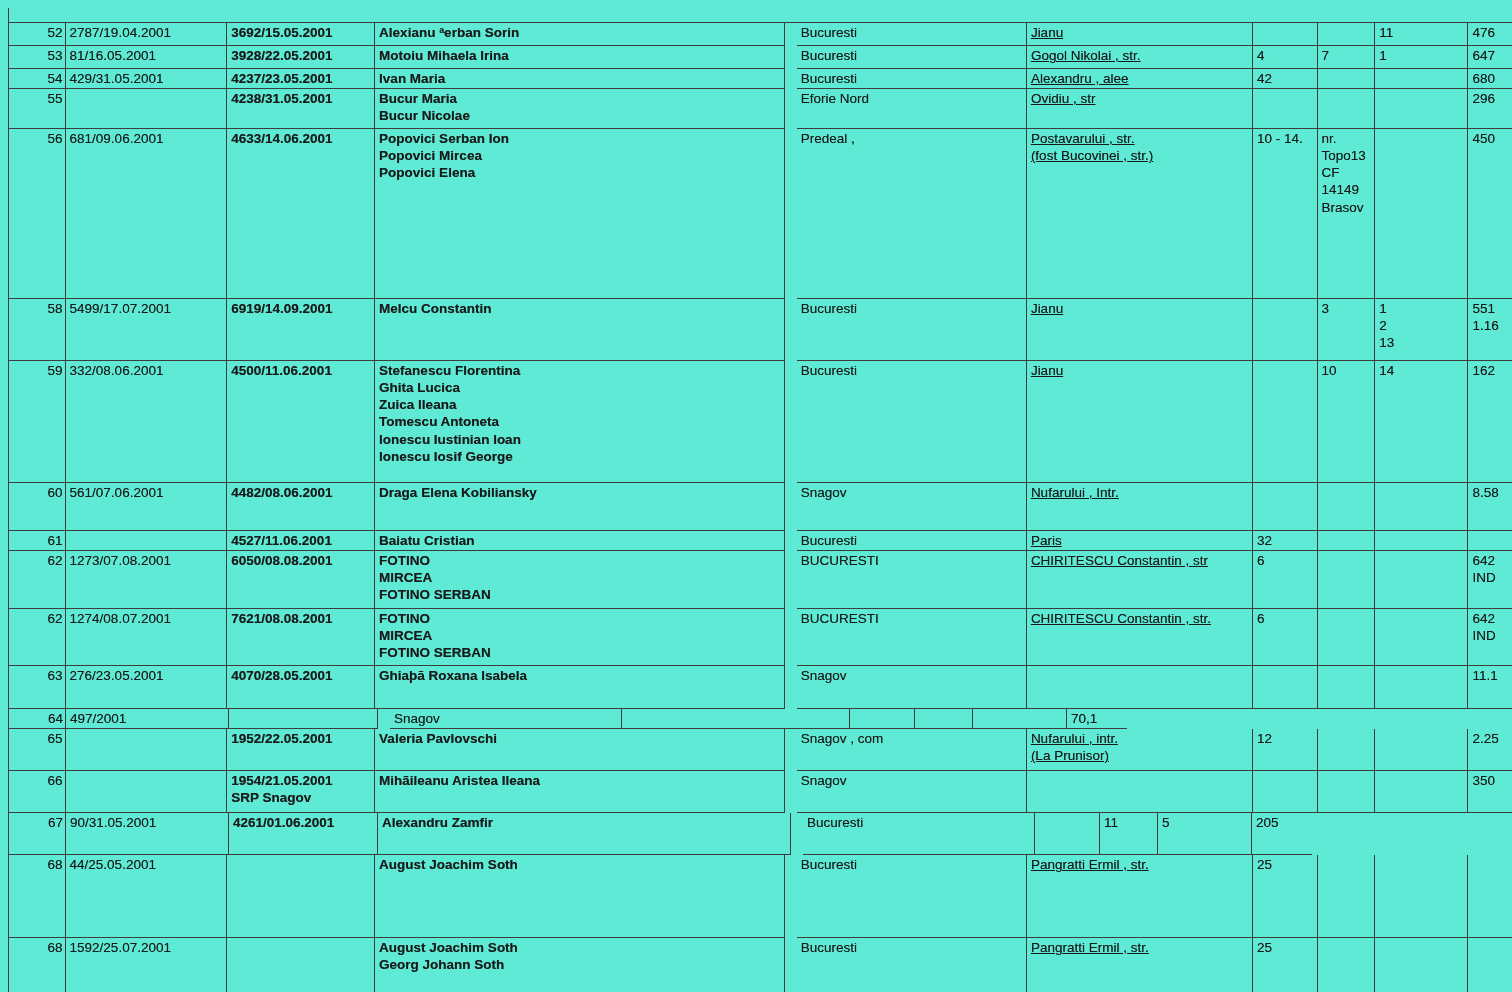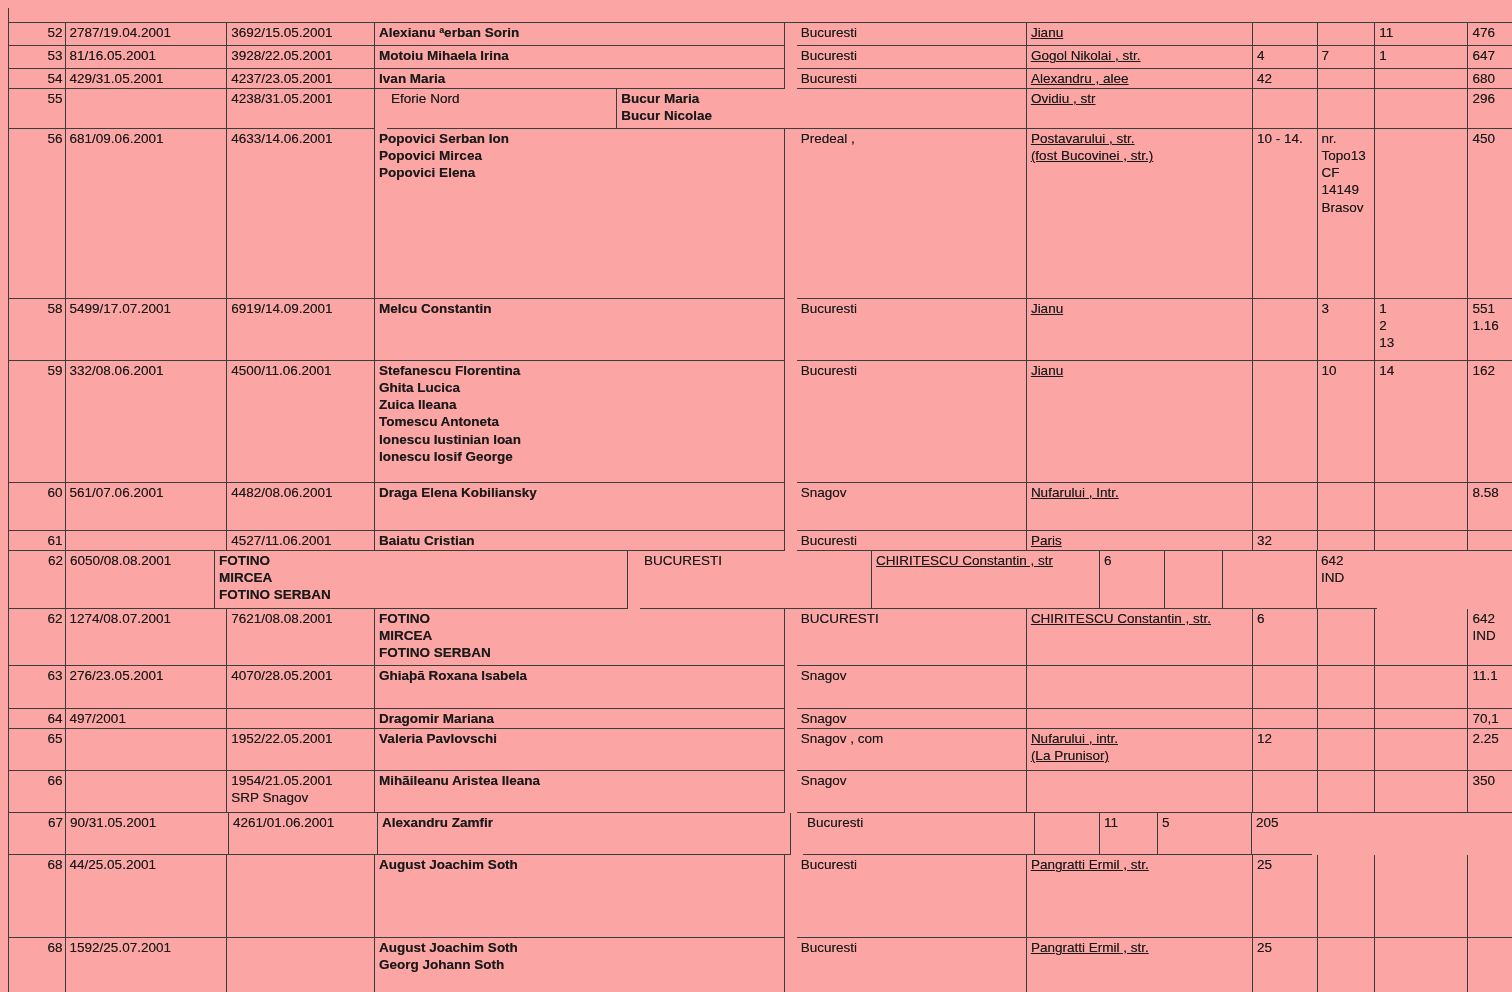--- a/index.html
+++ b/index.html
@@ -1,19 +1,19 @@
 <!DOCTYPE html>
 <html><head>
 <meta charset="utf-8">
 <style>
   html,body{margin:0;padding:0;background:#e8e8e8;}
   .page{
     position:relative;
     width:1512px;height:992px;
-    background:#fca5a5;
+    background:#5eead4;
     overflow:hidden;
     font-family:"Liberation Sans","DejaVu Sans",sans-serif;
     color:#1a1a1a;
   }
   .register{
     position:absolute;left:8px;top:22px;
     width:1519px;
     border-top:1px solid #3c3c3c;
     border-left:1px solid #3c3c3c;
   }
@@ -27,21 +27,21 @@
     border-bottom:1px solid #3c3c3c;
     padding:1px 3px 0 4px;
     font-size:13.5px;
     line-height:1.27;
     white-space:pre-line;
     overflow:hidden;
     text-shadow:0 0 0.4px rgba(20,20,20,0.55);
   }
   .c-num{width:57px;text-align:right;padding-right:2px;}
   .c-doc1{width:163px;}
-  .c-doc2{width:149px;}
+  .c-doc2{width:149px;font-weight:bold;}
   .c-names{width:413px;font-weight:bold;}
   .c-city{width:232px;margin-left:12px;}
   .c-street{width:228px;text-decoration:underline;}
   .c-no{width:65px;}
   .c-x1{width:58px;}
   .c-x2{width:94px;}
   .c-val{width:60px;border-right:none;}
   
   .stub{
     position:absolute;left:8px;top:8px;width:1px;height:14px;
@@ -87,23 +87,23 @@
     <div class="cell c-street">Alexandru , alee</div>
     <div class="cell c-no">42</div>
     <div class="cell c-x1"></div>
     <div class="cell c-x2"></div>
     <div class="cell c-val">680</div>
   </div>
       <div class="row" style="height: 40px;">
     <div class="cell c-num">55</div>
     <div class="cell c-doc1"></div>
     <div class="cell c-doc2">4238/31.05.2001</div>
-    <div class="cell c-city">Eforie Nord</div>
     <div class="cell c-names">Bucur Maria
 Bucur Nicolae</div>
+    <div class="cell c-city">Eforie Nord</div>
     <div class="cell c-street">Ovidiu , str</div>
     <div class="cell c-no"></div>
     <div class="cell c-x1"></div>
     <div class="cell c-x2"></div>
     <div class="cell c-val">296</div>
   </div>
       <div class="row" style="height: 170px;">
     <div class="cell c-num">56</div>
     <div class="cell c-doc1">681/09.06.2001</div>
     <div class="cell c-doc2">4633/14.06.2001</div>
@@ -173,20 +173,21 @@
     <div class="cell c-names">Baiatu Cristian</div>
     <div class="cell c-city">Bucuresti</div>
     <div class="cell c-street">Paris</div>
     <div class="cell c-no">32</div>
     <div class="cell c-x1"></div>
     <div class="cell c-x2"></div>
     <div class="cell c-val"></div>
   </div>
       <div class="row" style="height: 58px;">
     <div class="cell c-num">62</div>
+    <div class="cell c-doc1">1273/07.08.2001</div>
     <div class="cell c-doc2">6050/08.08.2001</div>
     <div class="cell c-names">FOTINO
 MIRCEA
 FOTINO SERBAN</div>
     <div class="cell c-city">BUCURESTI</div>
     <div class="cell c-street">CHIRITESCU Constantin , str</div>
     <div class="cell c-no">6</div>
     <div class="cell c-x1"></div>
     <div class="cell c-x2"></div>
     <div class="cell c-val">642
@@ -216,21 +217,20 @@
     <div class="cell c-street"></div>
     <div class="cell c-no"></div>
     <div class="cell c-x1"></div>
     <div class="cell c-x2"></div>
     <div class="cell c-val">11.1</div>
   </div>
       <div class="row" style="height: 20px;">
     <div class="cell c-num">64</div>
     <div class="cell c-doc1">497/2001</div>
     <div class="cell c-doc2"></div>
-    <div class="cell c-names">Dragomir Mariana</div>
     <div class="cell c-city">Snagov</div>
     <div class="cell c-street"></div>
     <div class="cell c-no"></div>
     <div class="cell c-x1"></div>
     <div class="cell c-x2"></div>
     <div class="cell c-val">70,1</div>
   </div>
       <div class="row" style="height: 42px;">
     <div class="cell c-num">65</div>
     <div class="cell c-doc1"></div>

